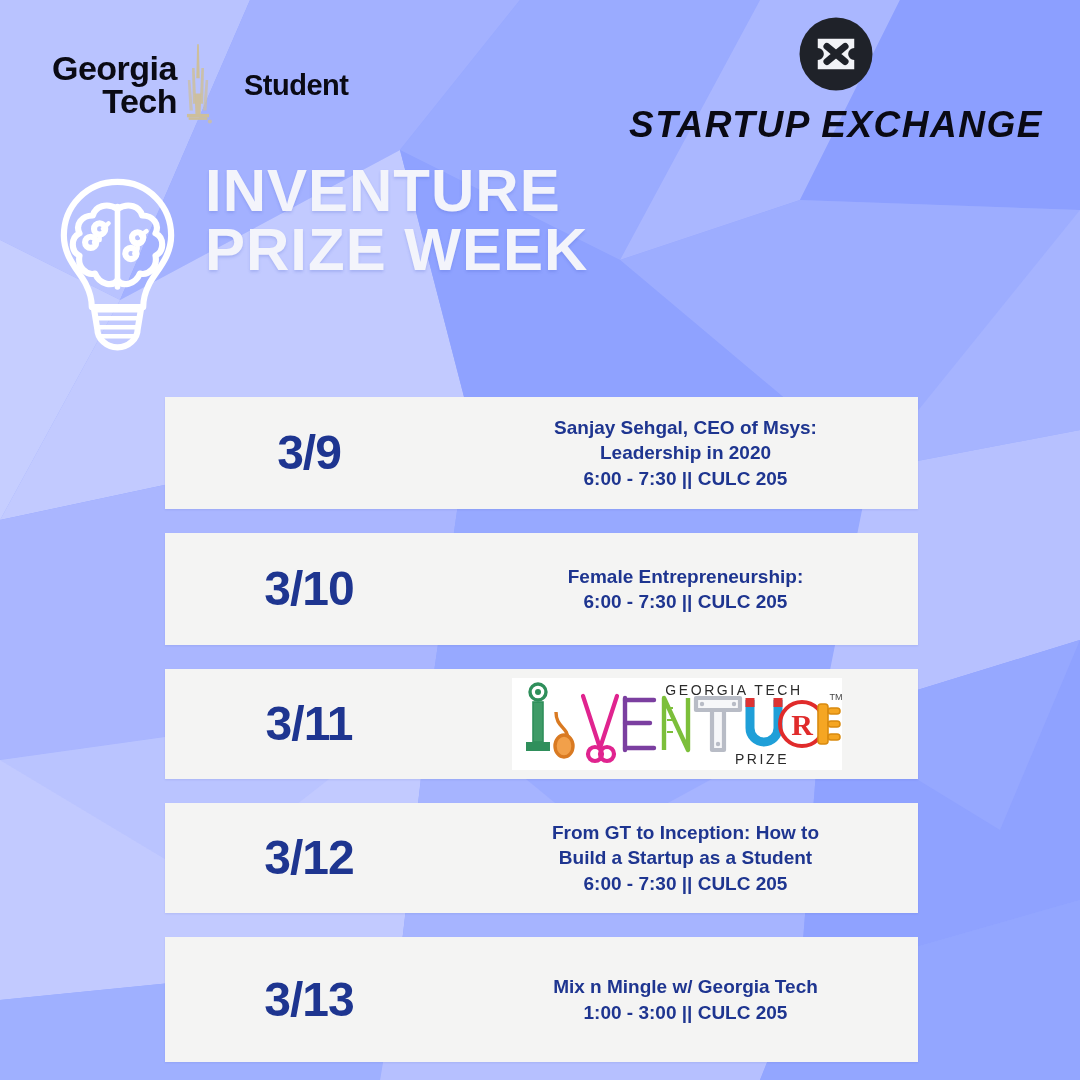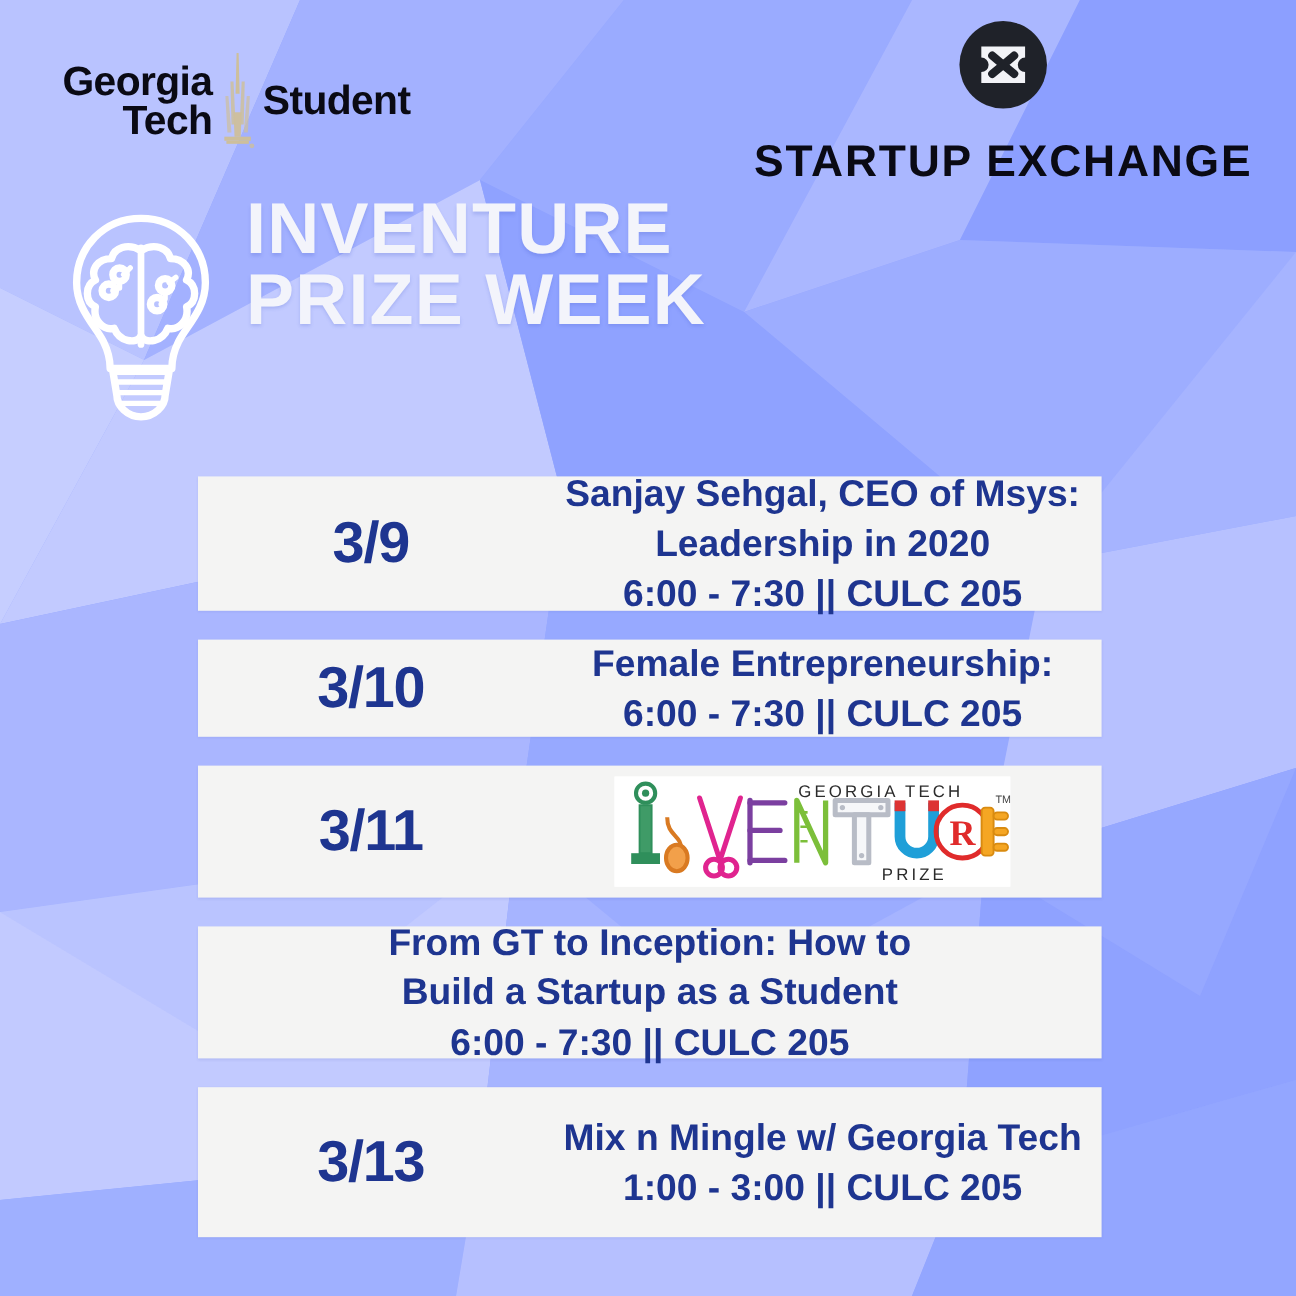--- a/index.html
+++ b/index.html
@@ -25,34 +25,35 @@
     position:absolute;left:52px;top:42px;
     display:flex;align-items:center;
   }
   .gt-words{
     font-weight:bold;
     color:#0a0a14;
     line-height:0.98;
     letter-spacing:-0.5px;
   }
   .gt-left{text-align:right;font-size:34px;}
-  .gt-right{text-align:left;font-size:34px;}
+  .gt-right{text-align:left;font-size:29px;margin-left:25px;}
   .gt-tower{width:34px;height:86px;margin:0 4px;}
 
   .sx-logo{
     position:absolute;left:630px;top:16px;
     width:412px;
     display:flex;flex-direction:column;align-items:center;
   }
   .sx-mark{width:76px;height:76px;}
   .sx-name{
-    margin-top:22px;
+    margin-top:12px;
     font-size:37px;font-weight:bold;color:#0a0a14;
     letter-spacing:1.5px;
     white-space:nowrap;
+    font-style:italic;
   }
 
   
   .title-block{
     position:absolute;left:40px;top:168px;width:1000px;height:205px;
   }
   .bulb-icon{position:absolute;left:10px;top:5px;width:135px;height:190px;}
   .title-text{
     position:absolute;left:165px;top:-6px;
     color:#f3f4fb;
@@ -69,40 +70,40 @@
   .card{
     position:relative;
     background:#f4f4f3;
     width:753px;
     display:flex;
     align-items:center;
     margin-bottom:24px;
     box-shadow:0 1px 2px rgba(40,60,160,.10);
   }
   .card-h1{height:112px;}
-  .card-h2{height:81px;}
+  .card-h2{height:112px;}
   .card-h3{height:110px;}
   .card-h4{height:110px;}
   .card-h5{height:125px;}
 
   .date{
     width:288px;
     flex:0 0 288px;
     text-align:center;
     color:#1e3590;
     font-weight:bold;
     font-size:48px;
     letter-spacing:-1px;
     line-height:1;
   }
   .details{
     flex:1 1 auto;
     text-align:center;
     color:#1e3590;
-    font-size:31px;
+    font-size:19px;
     line-height:1.33;
     font-weight:600;
   }
   .details .ln{display:block;white-space:nowrap;}
   .details .ln.strong{font-weight:bold;}
 
   
   .inventure-wrap{
     flex:1 1 auto;
     display:flex;justify-content:center;align-items:center;
@@ -299,20 +300,21 @@
           <text x="324" y="22" font-family="&quot;Liberation Sans&quot;, sans-serif" font-size="9" fill="#444" text-anchor="middle">TM</text>
 
           <text x="222" y="17" font-family="&quot;Liberation Sans&quot;, sans-serif" font-size="14" letter-spacing="2.6" fill="#2b2b2b" text-anchor="middle">GEORGIA TECH</text>
 
           <text x="250" y="86" font-family="&quot;Liberation Sans&quot;, sans-serif" font-size="14" letter-spacing="2.6" fill="#2b2b2b" text-anchor="middle">PRIZE</text>
         </svg>
       </div>
     </div>
 
     <div class="card card-h4">
+      <div class="date">3/12</div>
       <div class="details">
         <span class="ln strong">From GT to Inception: How to</span>
         <span class="ln strong">Build a Startup as a Student</span>
         <span class="ln strong">6:00 - 7:30 || CULC 205</span>
       </div>
     </div>
 
     <div class="card card-h5">
       <div class="date">3/13</div>
       <div class="details">

